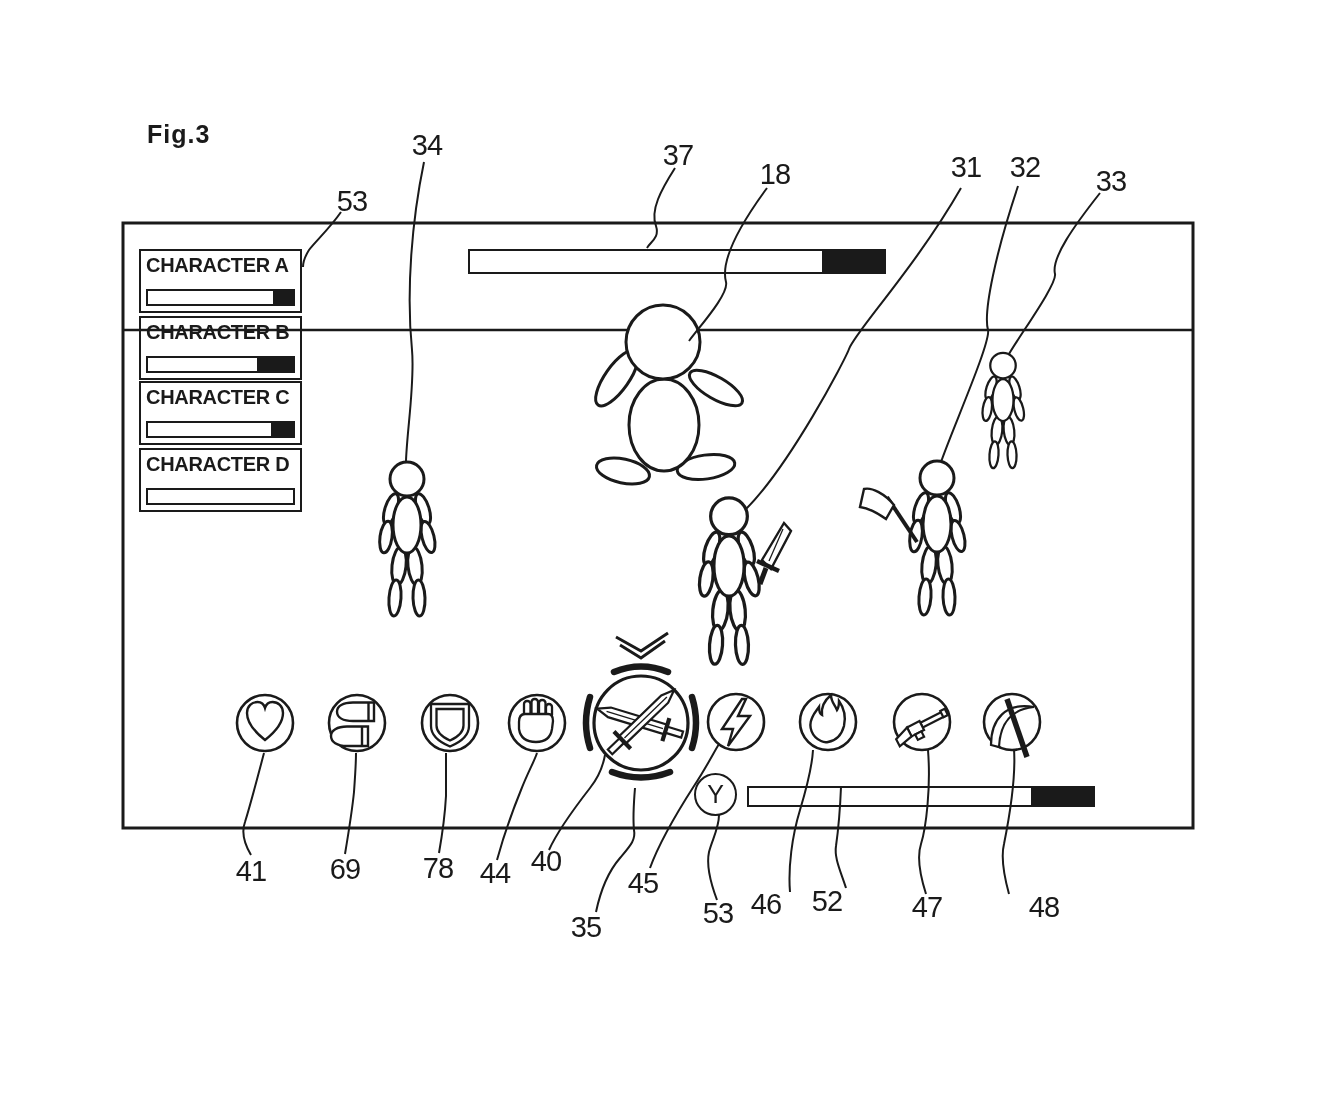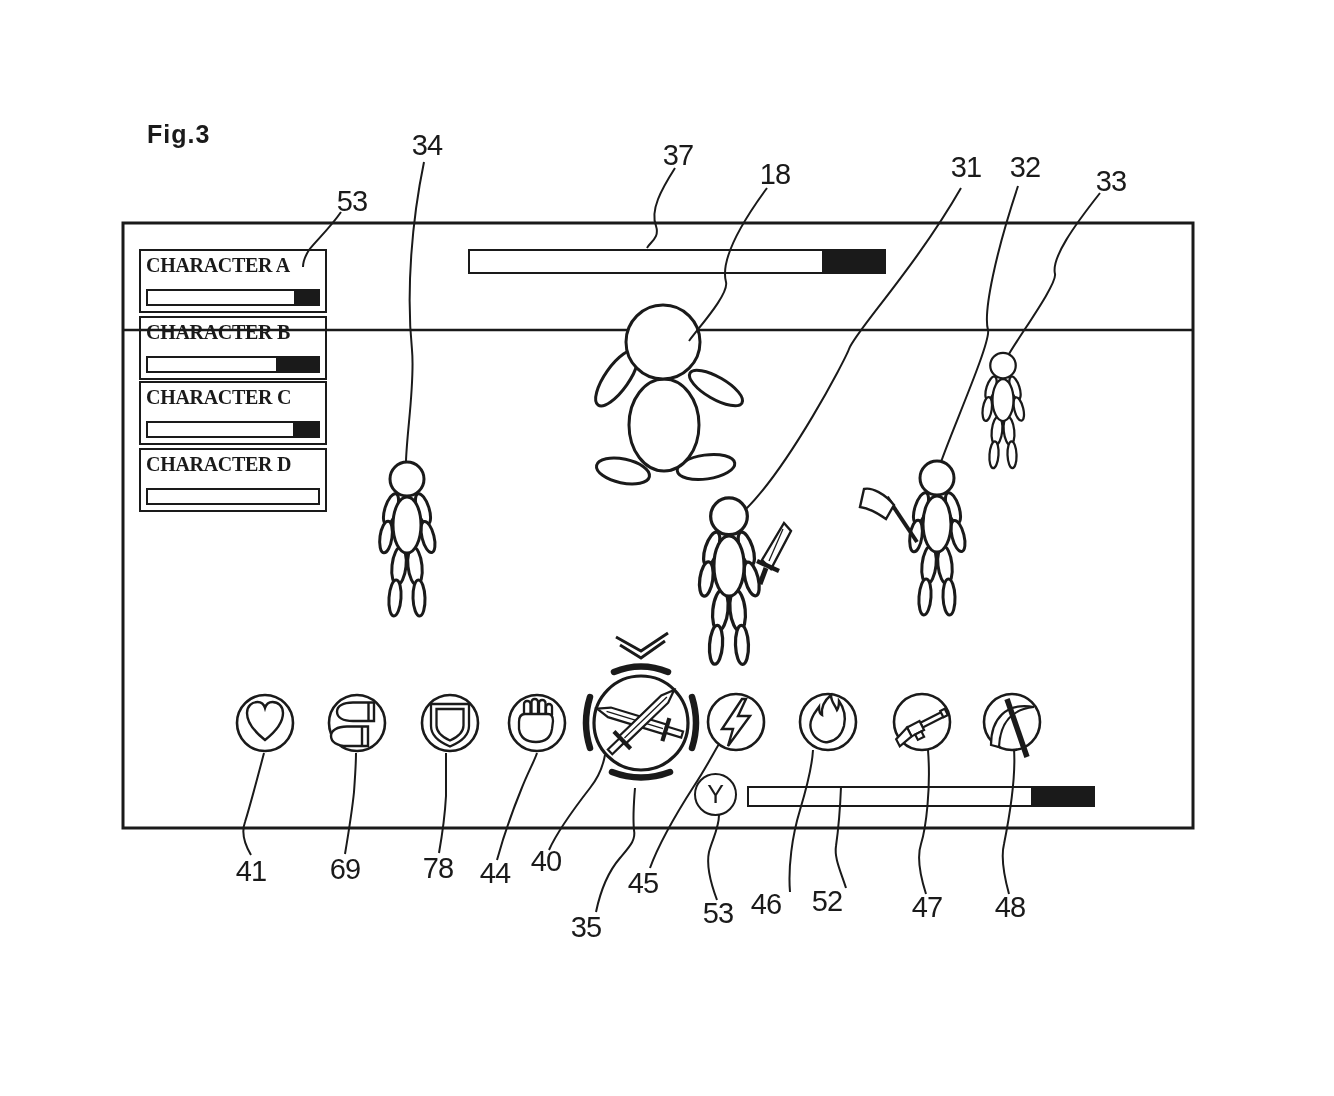--- a/index.html
+++ b/index.html
@@ -3,22 +3,22 @@
 <meta charset="utf-8">
 <style>
   html,body{margin:0;padding:0;background:#fff;}
   #page{position:relative;width:1334px;height:1096px;background:#ffffff;overflow:hidden;
         font-family:"Liberation Sans",sans-serif;color:#1a1a1a;}
   #art{position:absolute;left:0;top:0;z-index:1;}
   .overlay{position:absolute;z-index:2;}
   
   .fig-title{left:147px;top:120px;font-size:25px;font-weight:600;letter-spacing:1px;}
   
-  .char-box{position:absolute;left:139px;width:188px;height:64px;border:2.5px solid #1a1a1a;
-            background:#fff;box-sizing:border-box;font-family:Liberation Serif, serif;}
+  .char-box{position:absolute;left:139px;width:163px;height:64px;border:2.5px solid #1a1a1a;
+            background:#fff;box-sizing:border-box;}
   .char-name{display:block;margin:3px 0 0 5px;font-size:20px;font-weight:600;letter-spacing:-0.3px;
              white-space:nowrap;}
   .gauge{position:absolute;box-sizing:border-box;border:2px solid #1a1a1a;background:transparent;}
   .char-gauge{left:5px;right:5px;bottom:5px;height:17px;}
   .gauge-fill{position:absolute;right:0;top:0;bottom:0;background:#1a1a1a;}
   
   .enemy-gauge{left:468px;top:249px;width:418px;height:25px;border-width:2.5px;}
   .item-gauge{left:747px;top:786px;width:348px;height:21px;border-width:2.5px;}
   
   .y-btn{left:694px;top:773px;width:43px;height:43px;border:2.6px solid #1a1a1a;border-radius:50%;
@@ -233,15 +233,15 @@
   <span class="ref" style="left:345px;top:869px">69</span>
   <span class="ref" style="left:438px;top:868px">78</span>
   <span class="ref" style="left:495px;top:873px">44</span>
   <span class="ref" style="left:546px;top:861px">40</span>
   <span class="ref" style="left:586px;top:927px">35</span>
   <span class="ref" style="left:643px;top:883px">45</span>
   <span class="ref" style="left:718px;top:913px">53</span>
   <span class="ref" style="left:766px;top:904px">46</span>
   <span class="ref" style="left:827px;top:901px">52</span>
   <span class="ref" style="left:927px;top:907px">47</span>
-  <span class="ref" style="left:1010px;top:907px">48</span>
+  <span class="ref" style="left:1044px;top:907px">48</span>
 
 </div>
 
 </body></html>

